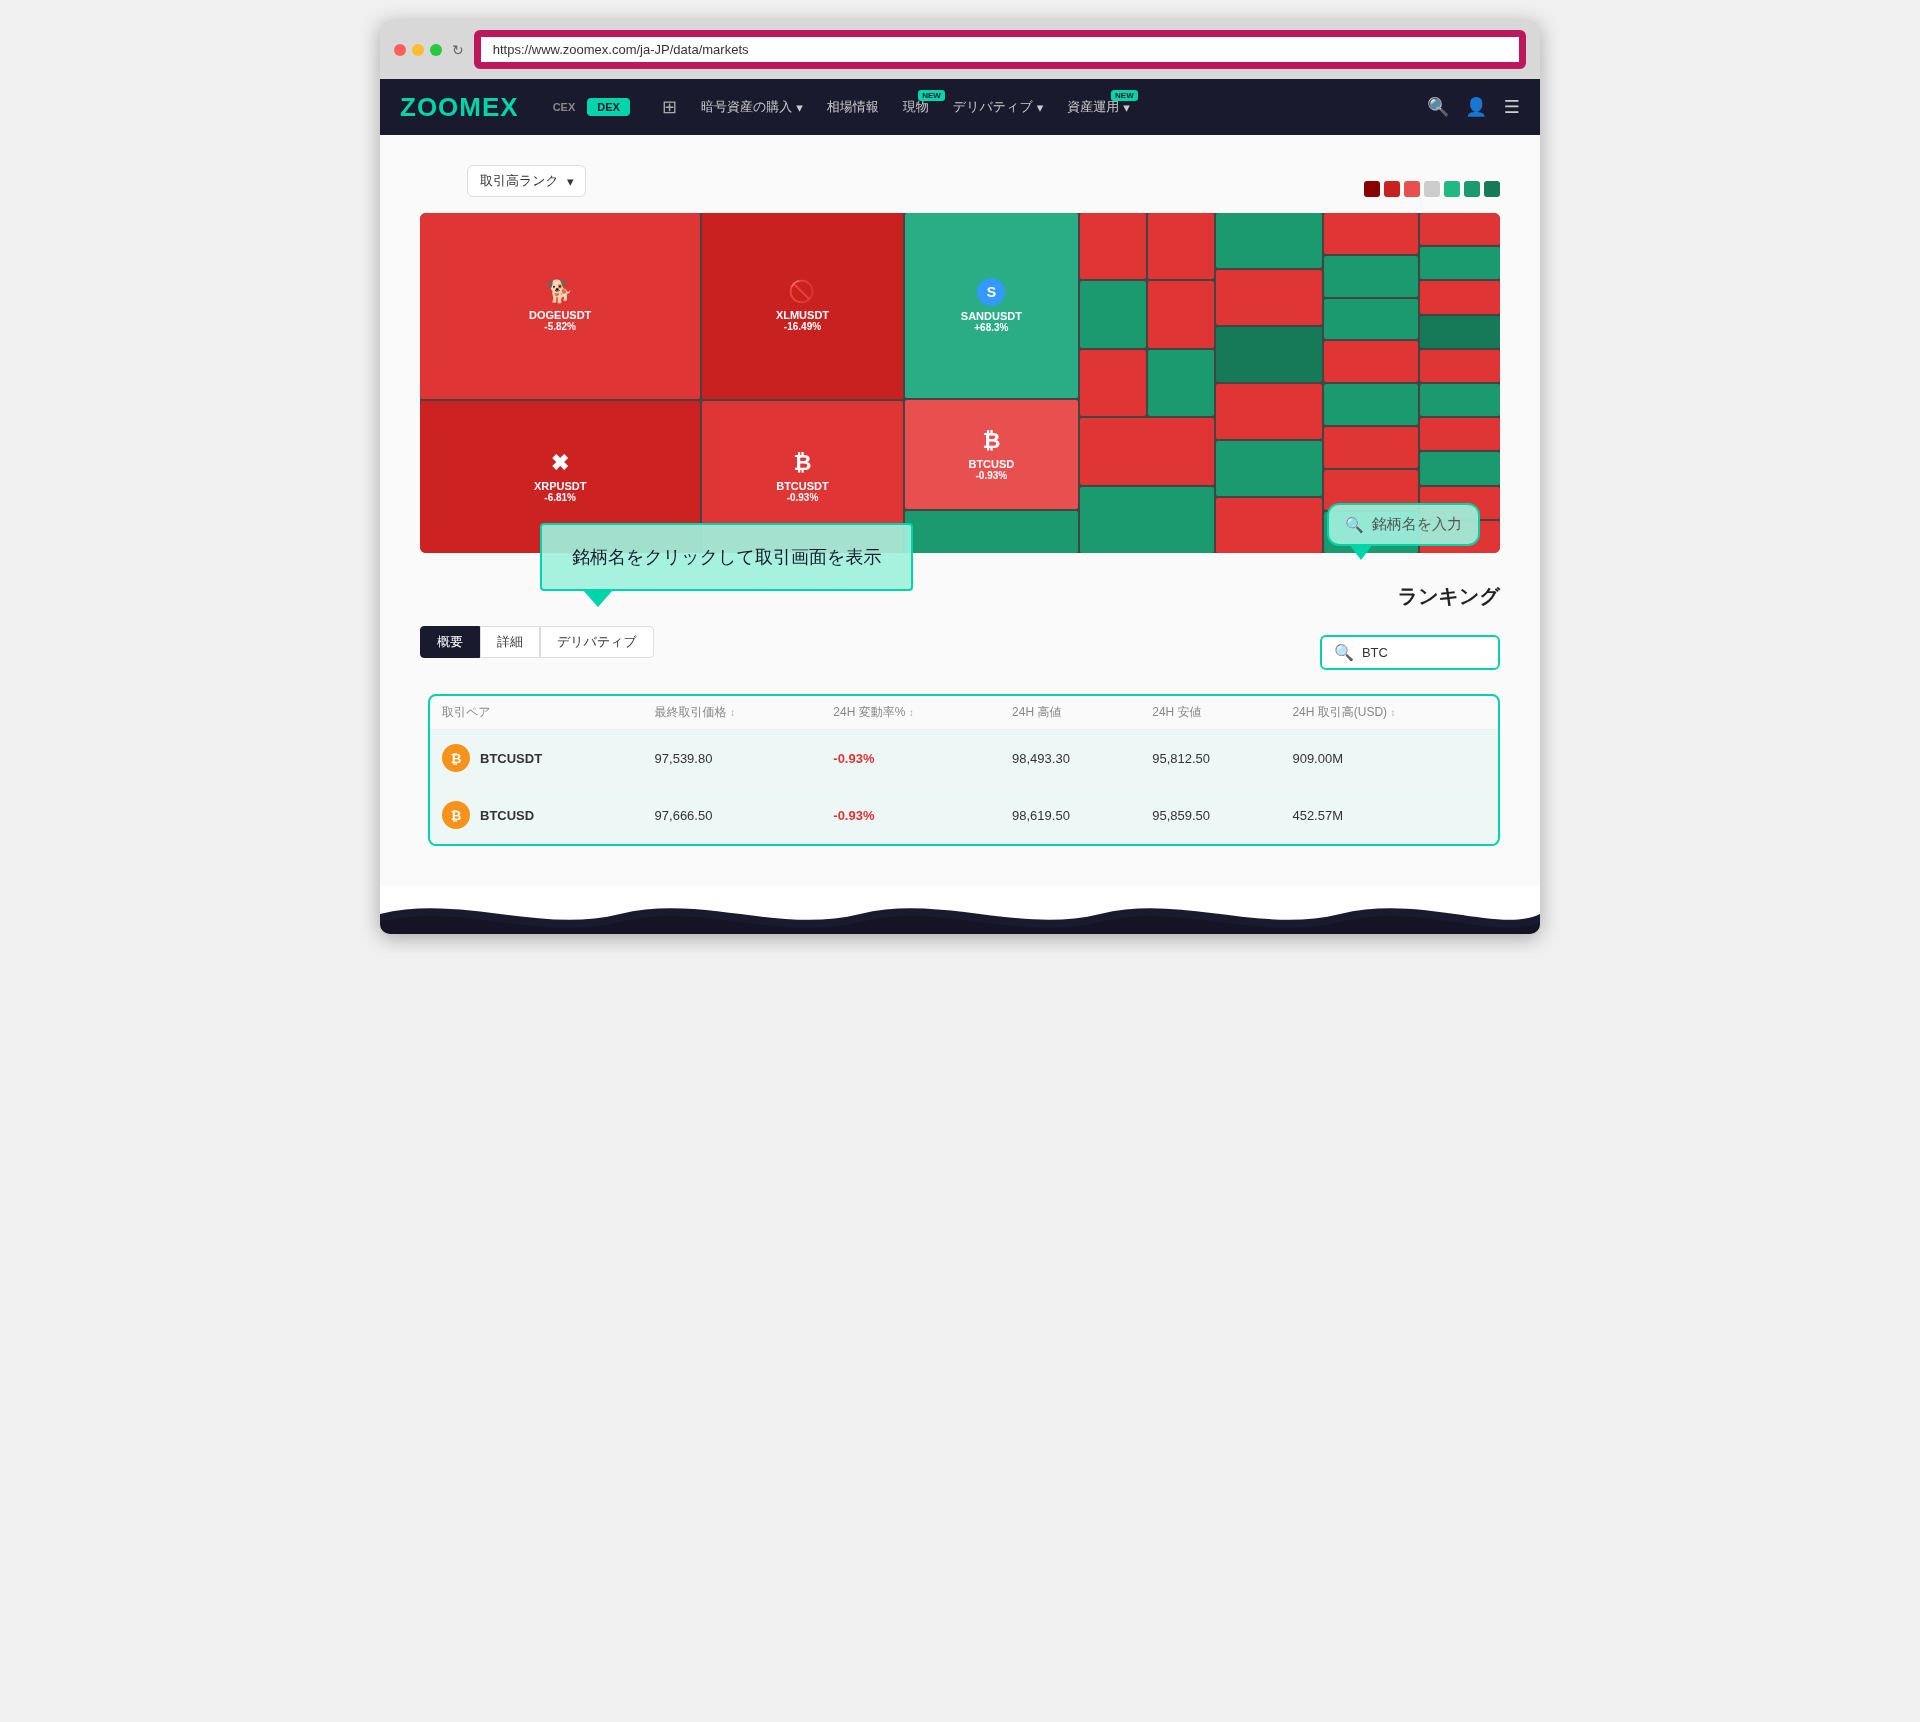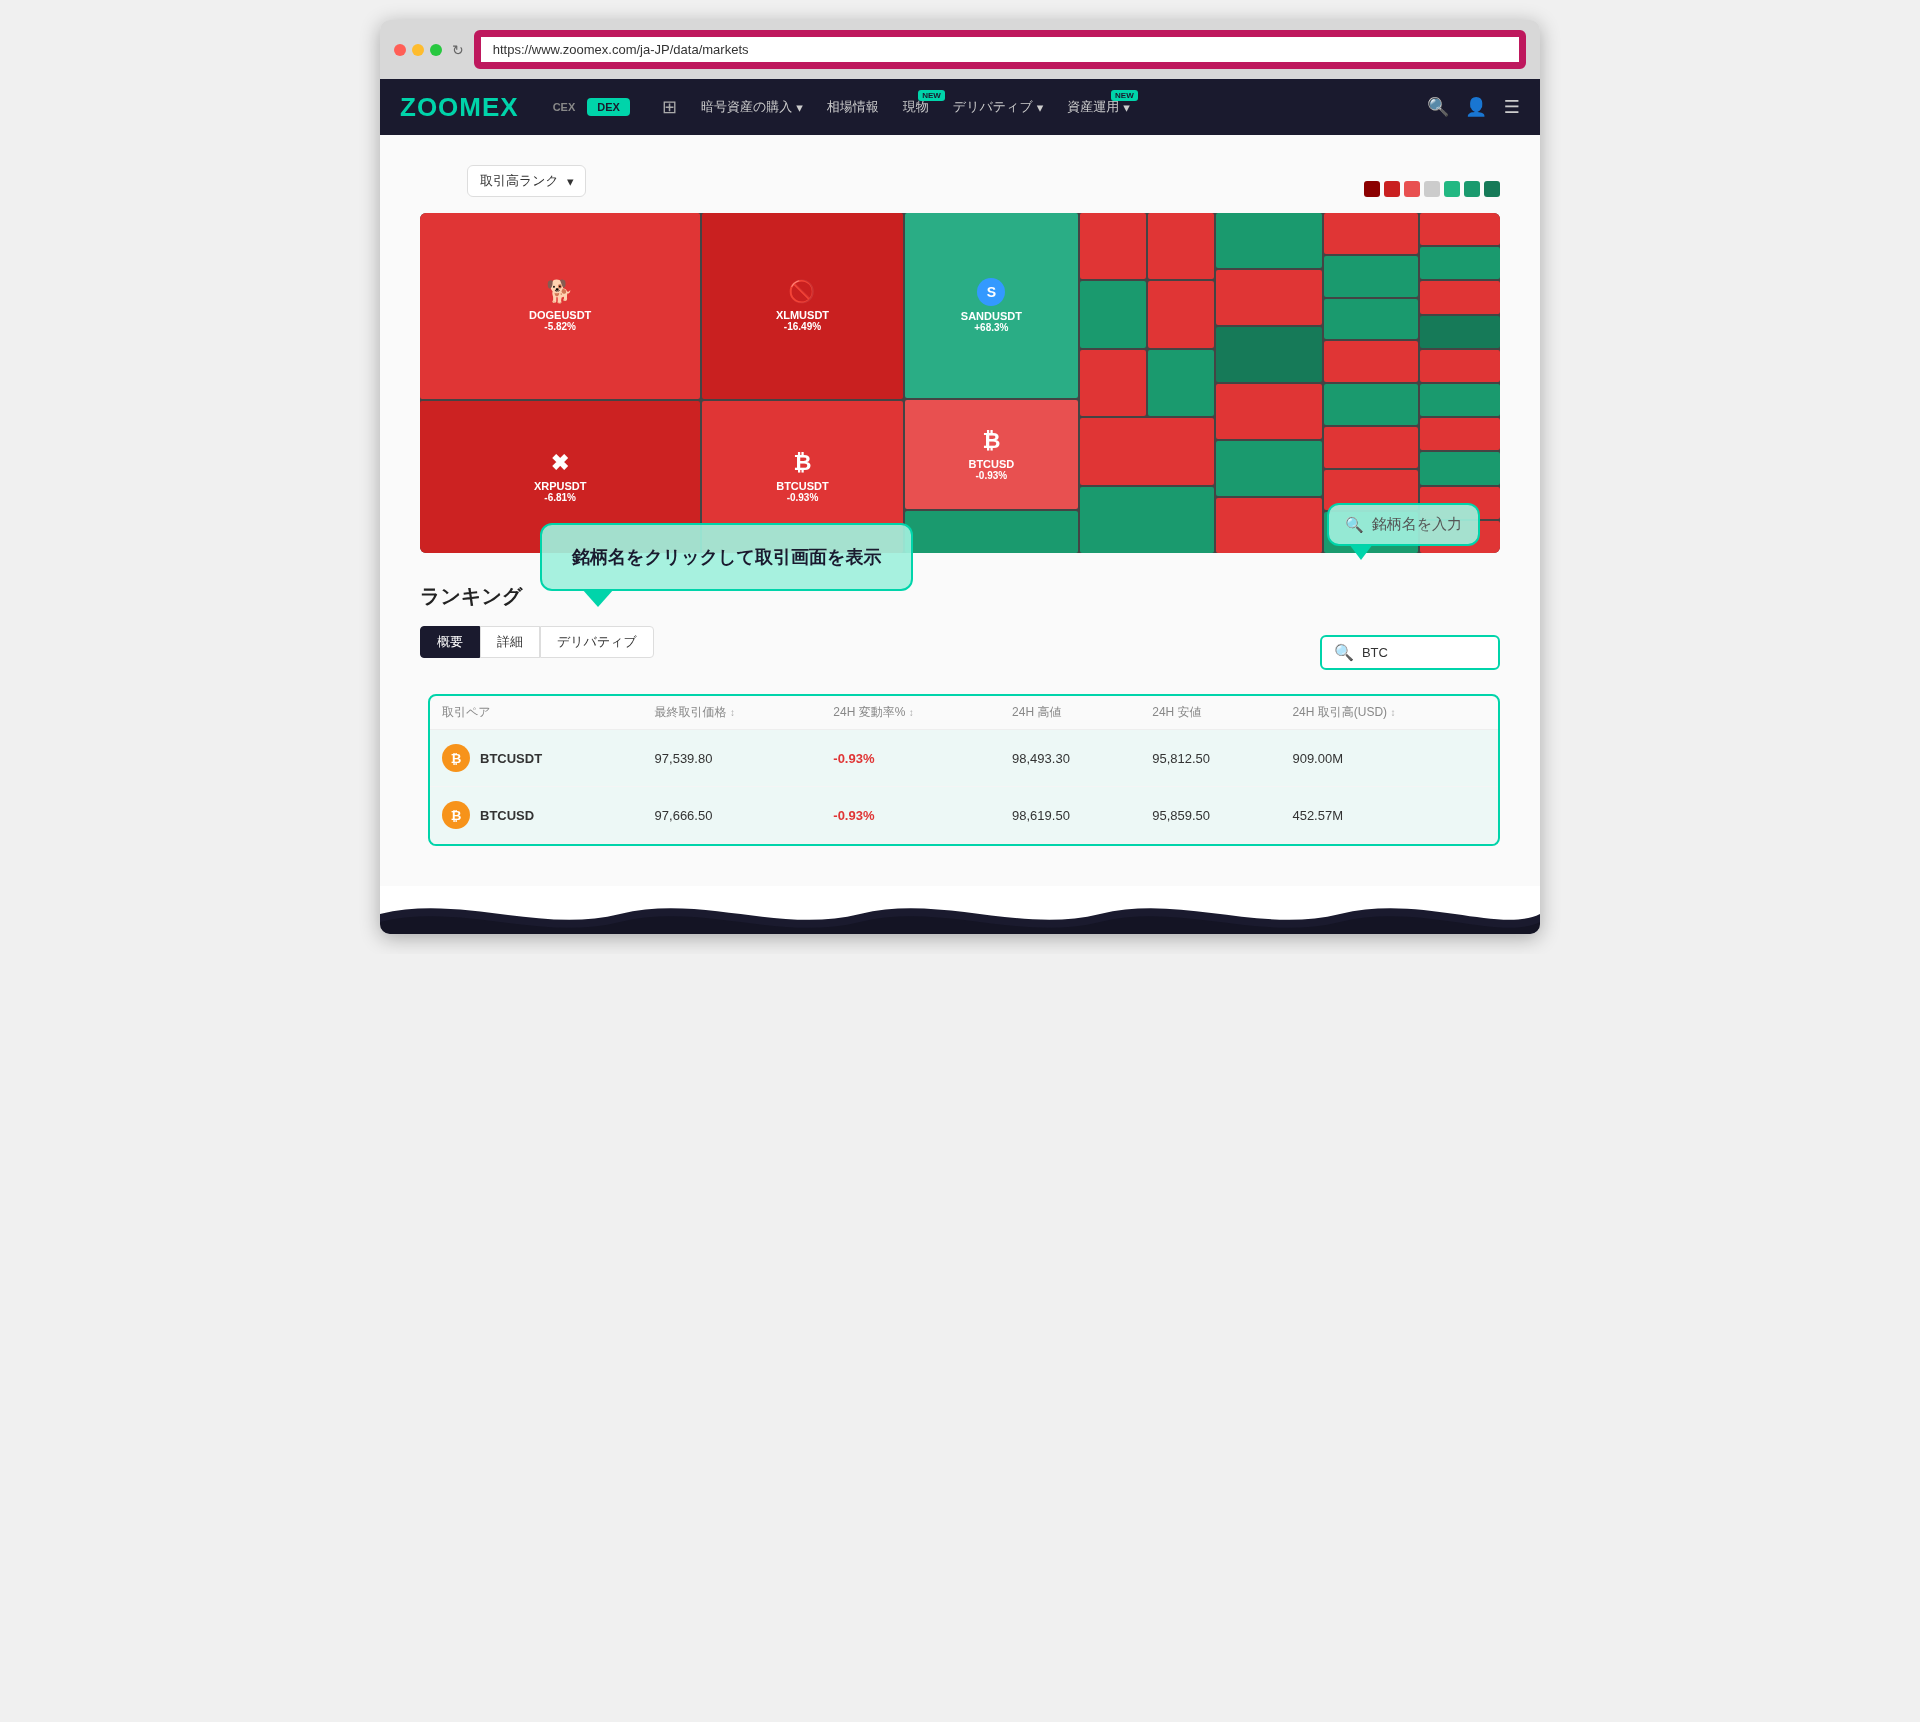--- a/index.html
+++ b/index.html
@@ -126,38 +126,38 @@
     .hm-red-dark { background: #c92020; }
     .hm-red-light { background: #e85050; }
     .hm-green { background: #1a9a6e; }
     .hm-green-dark { background: #167a58; }
     .hm-teal { background: #2aad85; }
 
     
     .ranking-header {
       display: flex;
       align-items: flex-start;
-      justify-content: flex-start;
+      justify-content: flex-end;
       margin-bottom: 16px;
       position: relative;
     }
     .ranking-title {
       font-size: 20px;
       font-weight: 700;
       color: #222;
     }
 
     
     .tooltip-bubble {
       background: rgba(160, 240, 220, 0.92);
       border: 2px solid #00d4aa;
-      border-radius: 12px;
+      border-radius: 4px;
       padding: 20px 30px;
       font-size: 18px;
-      font-weight: 700;
+      font-weight: 400;
       color: #1a1a2e;
       position: relative;
       max-width: 480px;
     }
     .tooltip-bubble::after {
       content: '';
       position: absolute;
       bottom: -18px;
       left: 40px;
       border-left: 16px solid transparent;

